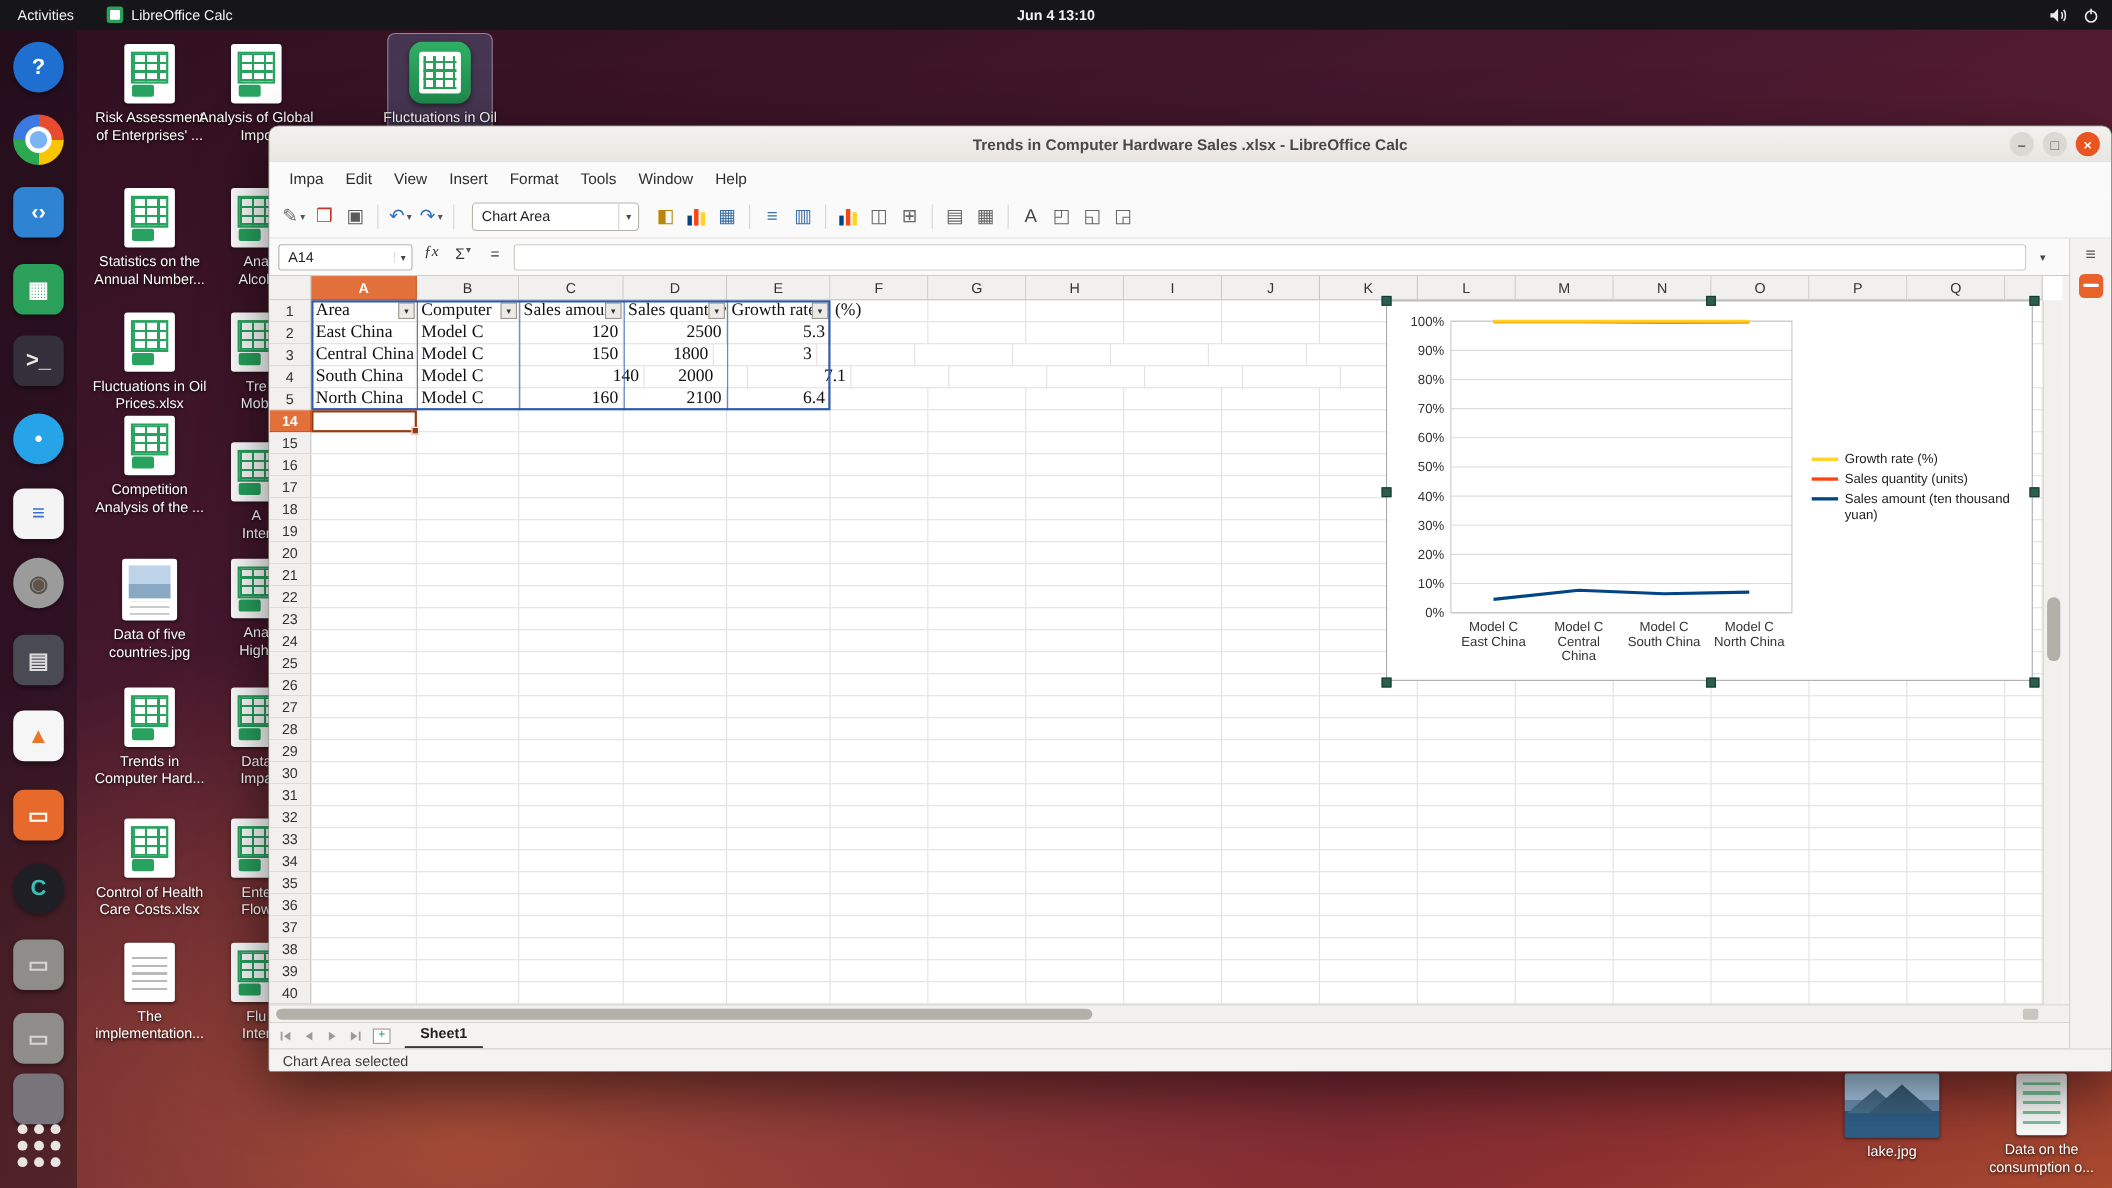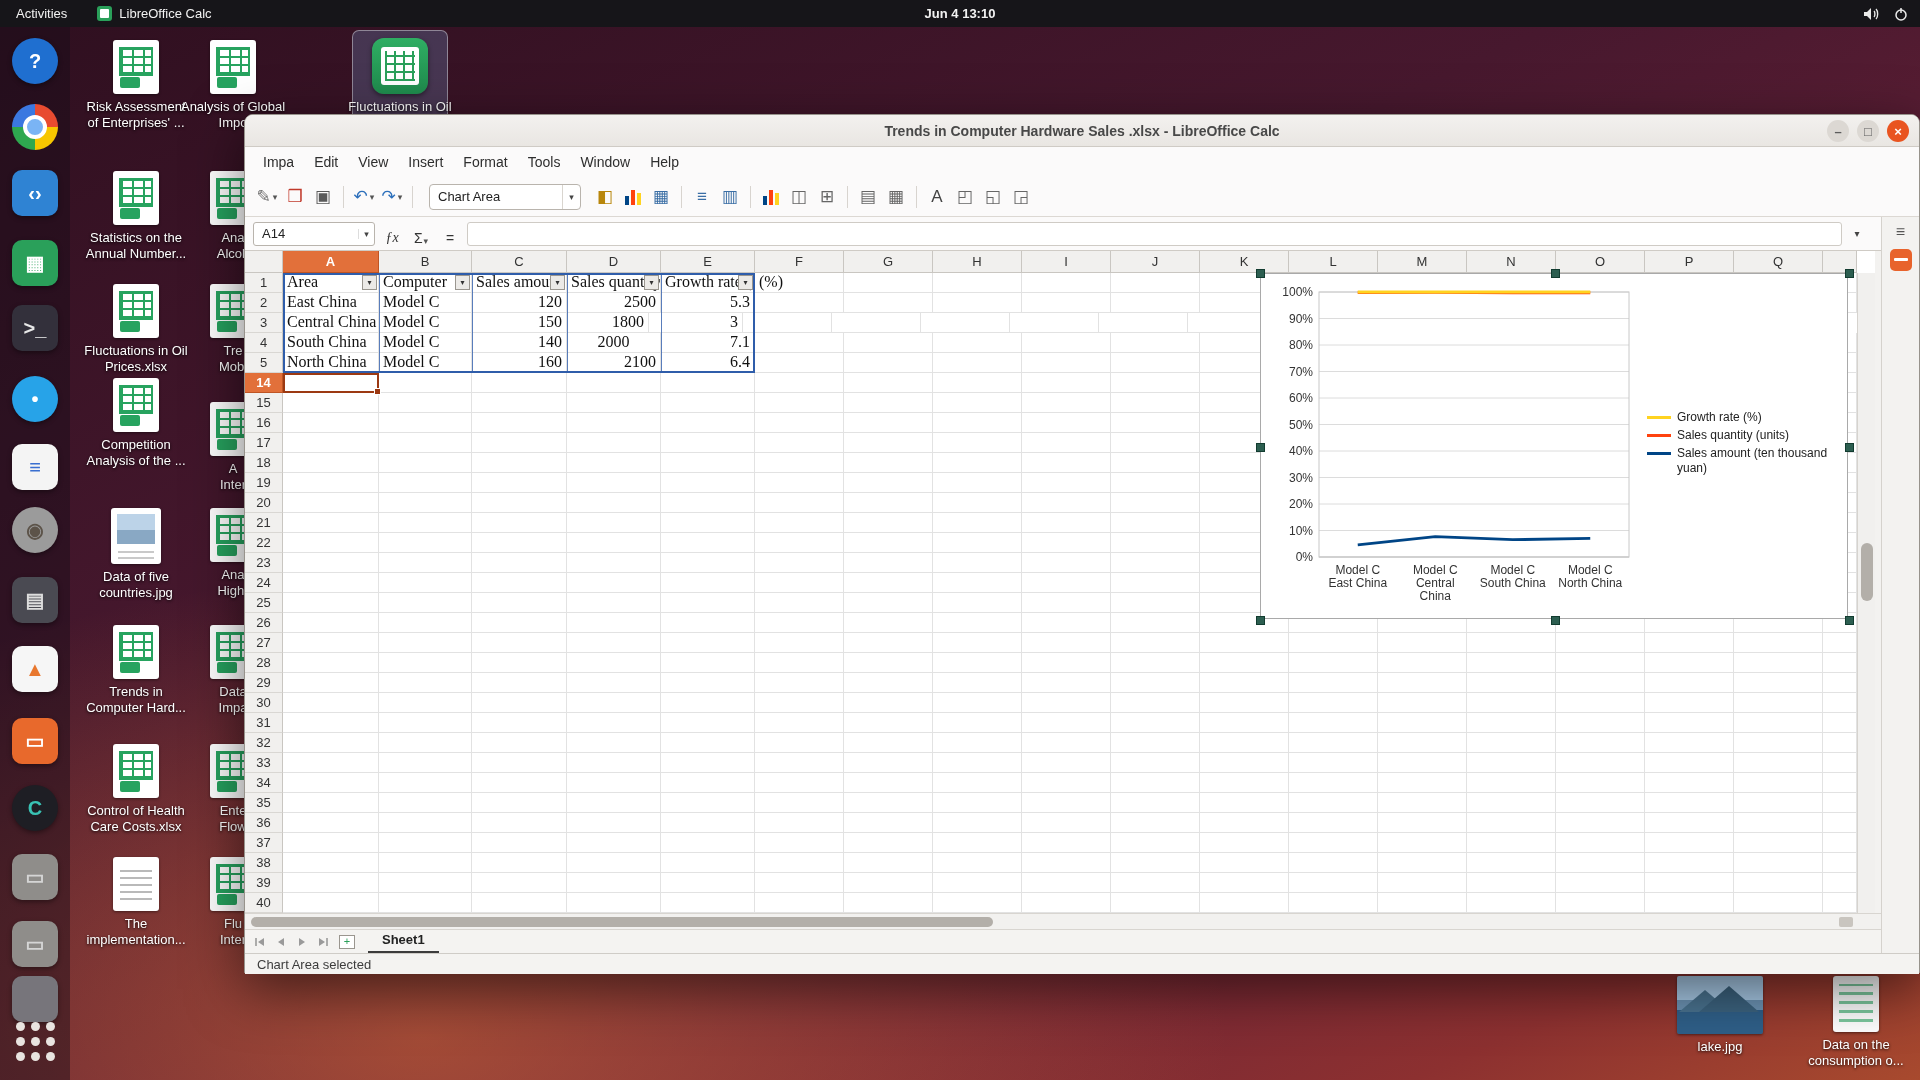--- a/index.html
+++ b/index.html
@@ -92,21 +92,21 @@
   .bars i{display:inline-block;width:4px;margin:0 1px}
   .bars i:nth-child(1){height:9px;background:#004586}
   .bars i:nth-child(2){height:15px;background:#ff420e}
   .bars i:nth-child(3){height:12px;background:#ffd320}
   .formulabar{height:34px;flex:none;background:#fbfafa;border-bottom:1px solid #cfcbc5;display:flex;
     align-items:center;padding:0 52px 0 8px;gap:5px}
   .namebox{width:122px;height:24px;background:#fff;border:1px solid #b9b4ad;border-radius:3px;display:flex;
     align-items:center;font-size:13px;color:#222}
   .namebox .nv{flex:1;padding-left:8px}
   .namebox .ncaret{width:16px;text-align:center;font-size:9px;color:#444;border-left:1px solid #ddd}
-  .fbb{width:24px;height:24px;display:flex;align-items:flex-end;justify-content:center;font-size:14px;color:#333}
+  .fbb{width:24px;height:24px;display:flex;align-items:flex-start;justify-content:center;font-size:14px;color:#333}
   .fbb .tcaret{margin-left:1px}
   .finput{flex:1;height:24px;background:#fff;border:1px solid #cfcbc5;border-radius:3px}
   .fexpand{width:20px;text-align:center;font-size:10px;color:#444}
 
   
   .sheet{position:relative;height:662px;flex:none;background:#fff;overflow:hidden}
   .hrow,.grow{display:flex}
   .corner{width:38px;height:22px;flex:none;background:#f1f0ee;border-right:1px solid #c9c6c1;border-bottom:1px solid #c9c6c1}
   .hcell{height:22px;flex:none;background:#f1f0ee;border-right:1px solid #c9c6c1;border-bottom:1px solid #c9c6c1;
     font-size:13px;color:#333;display:flex;align-items:center;justify-content:center}
@@ -470,21 +470,21 @@
             <div class="gcell" style="width: 89px;"></div>
             <div class="gcell" style="width: 89px;"></div>
             <div class="gcell" style="width: 89px;"></div>
             <div class="gcell" style="width: 89px;"></div>
             <div class="gcell" style="width: 34px;"></div>
           </div>
           <div class="grow">
             <div class="rhead">4</div>
             <div class="gcell" style="width: 96px;">South China</div>
             <div class="gcell" style="width: 93px;">Model C</div>
-            <div class="gcell num" style="width: 95px;">140</div>
+            <div class="gcell num" style="width: 114px;">140</div>
             <div class="gcell num" style="width: 94px; text-align: center;">2000</div>
             <div class="gcell num" style="width: 94px;">7.1</div>
             <div class="gcell" style="width: 89px;"></div>
             <div class="gcell" style="width: 89px;"></div>
             <div class="gcell" style="width: 89px;"></div>
             <div class="gcell" style="width: 89px;"></div>
             <div class="gcell" style="width: 89px;"></div>
             <div class="gcell" style="width: 89px;"></div>
             <div class="gcell" style="width: 89px;"></div>
             <div class="gcell" style="width: 89px;"></div>

